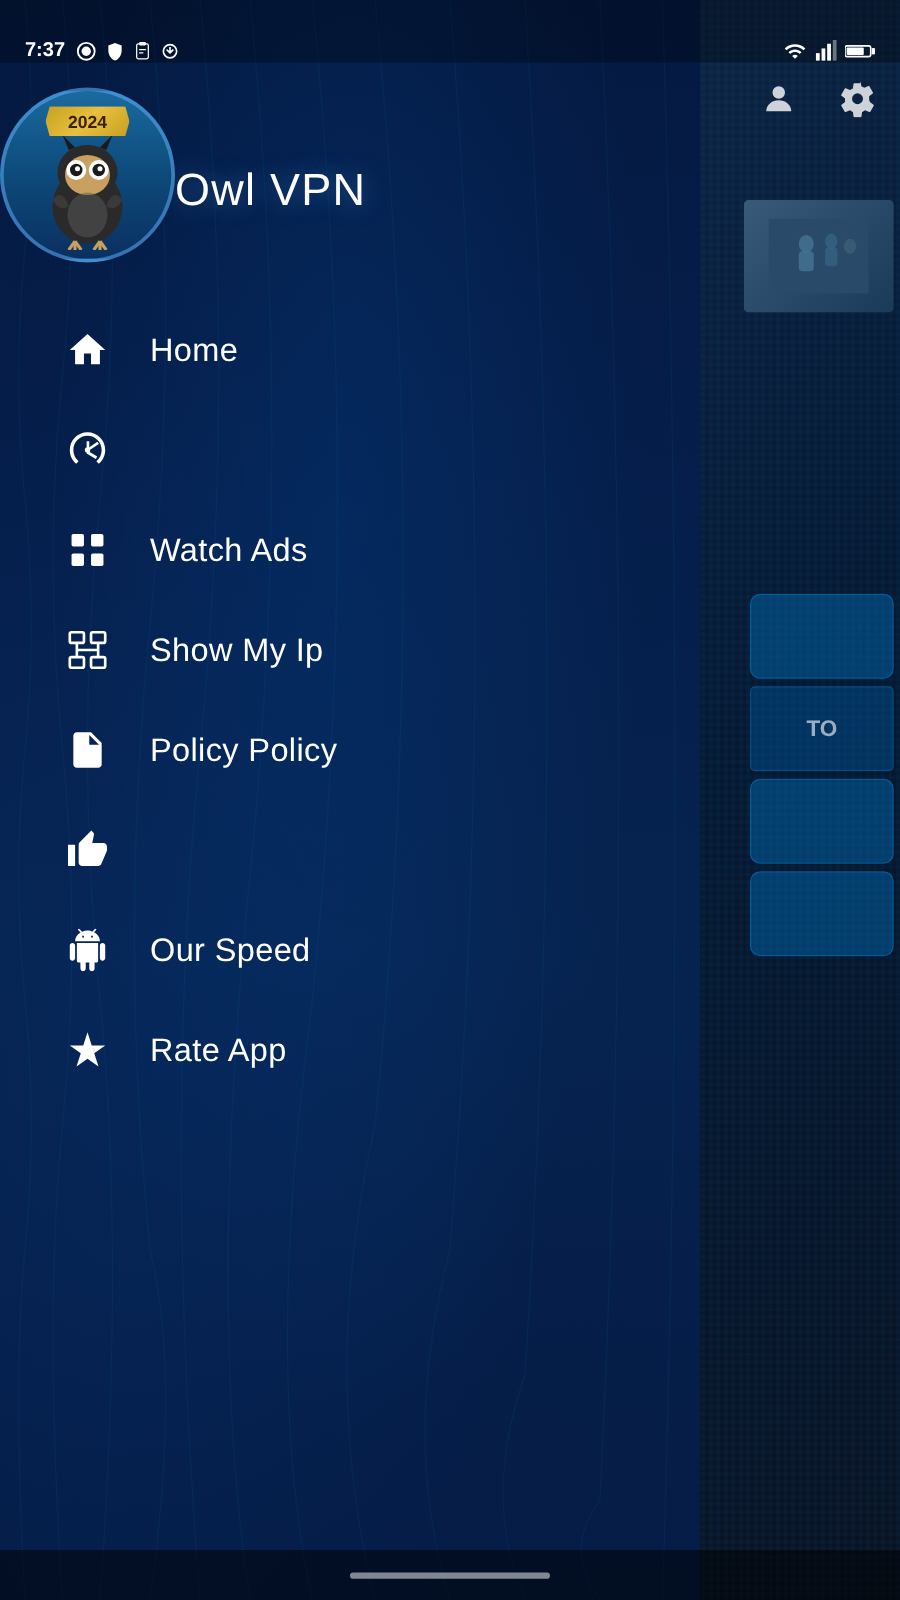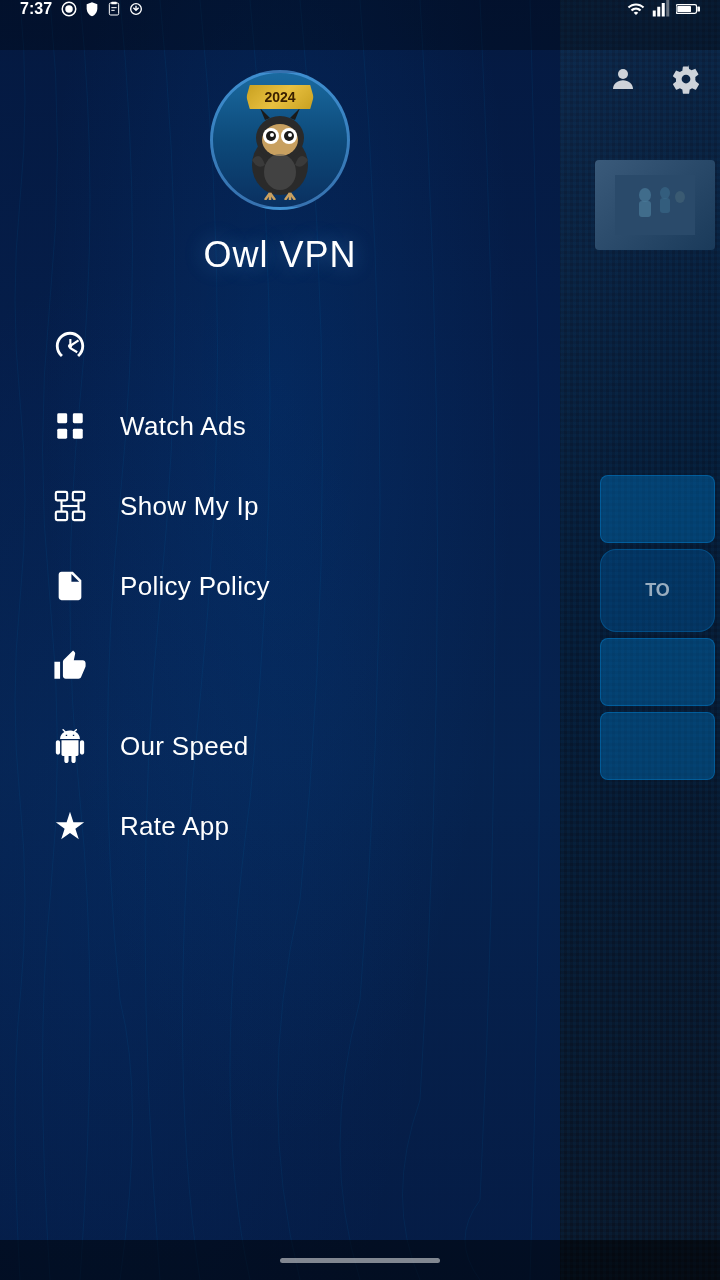--- a/index.html
+++ b/index.html
@@ -118,24 +118,24 @@
       border-radius: 8px;
       display: flex;
       align-items: center;
       justify-content: center;
       color: rgba(255,255,255,0.7);
       font-size: 13px;
     }
 
     .right-btn-to {
       width: 115px;
-      height: 83px;
+      height: 68px;
       background: rgba(0, 100, 180, 0.35);
       border: 1px solid rgba(0, 140, 220, 0.3);
-      border-radius: 16px;
+      border-radius: 4px;
       display: flex;
       align-items: center;
       justify-content: center;
       color: rgba(255,255,255,0.6);
       font-size: 18px;
       font-weight: bold;
     }
 
     
     .drawer {
@@ -174,21 +174,21 @@
     }
 
     
     .status-bar {
       position: absolute;
       top: 0;
       left: 0;
       width: 720px;
       height: 50px;
       display: flex;
-      align-items: flex-start;
+      align-items: flex-end;
       justify-content: space-between;
       padding: 0 20px;
       z-index: 20;
       background: rgba(0,0,0,0.3);
     }
 
     .status-left {
       display: flex;
       align-items: center;
       gap: 8px;
@@ -208,21 +208,20 @@
       align-items: center;
       gap: 6px;
       color: white;
     }
 
     
     .logo-area {
       position: relative;
       z-index: 11;
       display: flex;
-      flex-direction: column;
       align-items: center;
       padding-top: 70px;
       padding-bottom: 20px;
     }
 
     .logo-circle {
       width: 140px;
       height: 140px;
       border-radius: 50%;
       background: linear-gradient(180deg, #1a6aa0 0%, #0d4a7a 50%, #0a3060 100%);
@@ -472,20 +471,28 @@
         <line x1="60" y1="93" x2="55" y2="100" stroke="#c8a060" stroke-width="2.5"></line>
         <line x1="60" y1="93" x2="60" y2="100" stroke="#c8a060" stroke-width="2.5"></line>
         <line x1="60" y1="93" x2="65" y2="100" stroke="#c8a060" stroke-width="2.5"></line>
       </svg>
     </div>
     <div class="app-title">Owl VPN</div>
   </div>
 
   <div class="menu-list">
 
+    <div class="menu-item">
+      <div class="menu-icon">
+        <svg viewBox="0 0 24 24" width="34" height="34" fill="white">
+          <path d="M10 20v-6h4v6h5v-8h3L12 3 2 12h3v8z"></path>
+        </svg>
+      </div>
+      <span class="menu-label">Home</span>
+    </div>
 
     <div class="menu-item">
       <div class="menu-icon">
         <svg viewBox="0 0 24 24" width="34" height="34" fill="white">
           <path d="M12 2C6.48 2 2 6.48 2 12c0 3.1 1.4 5.9 3.6 7.8L7 18.4C5.2 16.9 4 14.6 4 12c0-4.42 3.58-8 8-8s8 3.58 8 8c0 2.6-1.2 4.9-3 6.4l1.4 1.4C20.6 17.9 22 15.1 22 12c0-5.52-4.48-10-10-10zm-.5 5v7l5.2 3.1.8-1.4-4.5-2.7V7h-1.5z"></path>
           <circle cx="12" cy="12" r="1.5" fill="white"></circle>
           <line x1="12" y1="12" x2="18" y2="8" stroke="white" stroke-width="1.5"></line>
         </svg>
       </div>
     </div>

